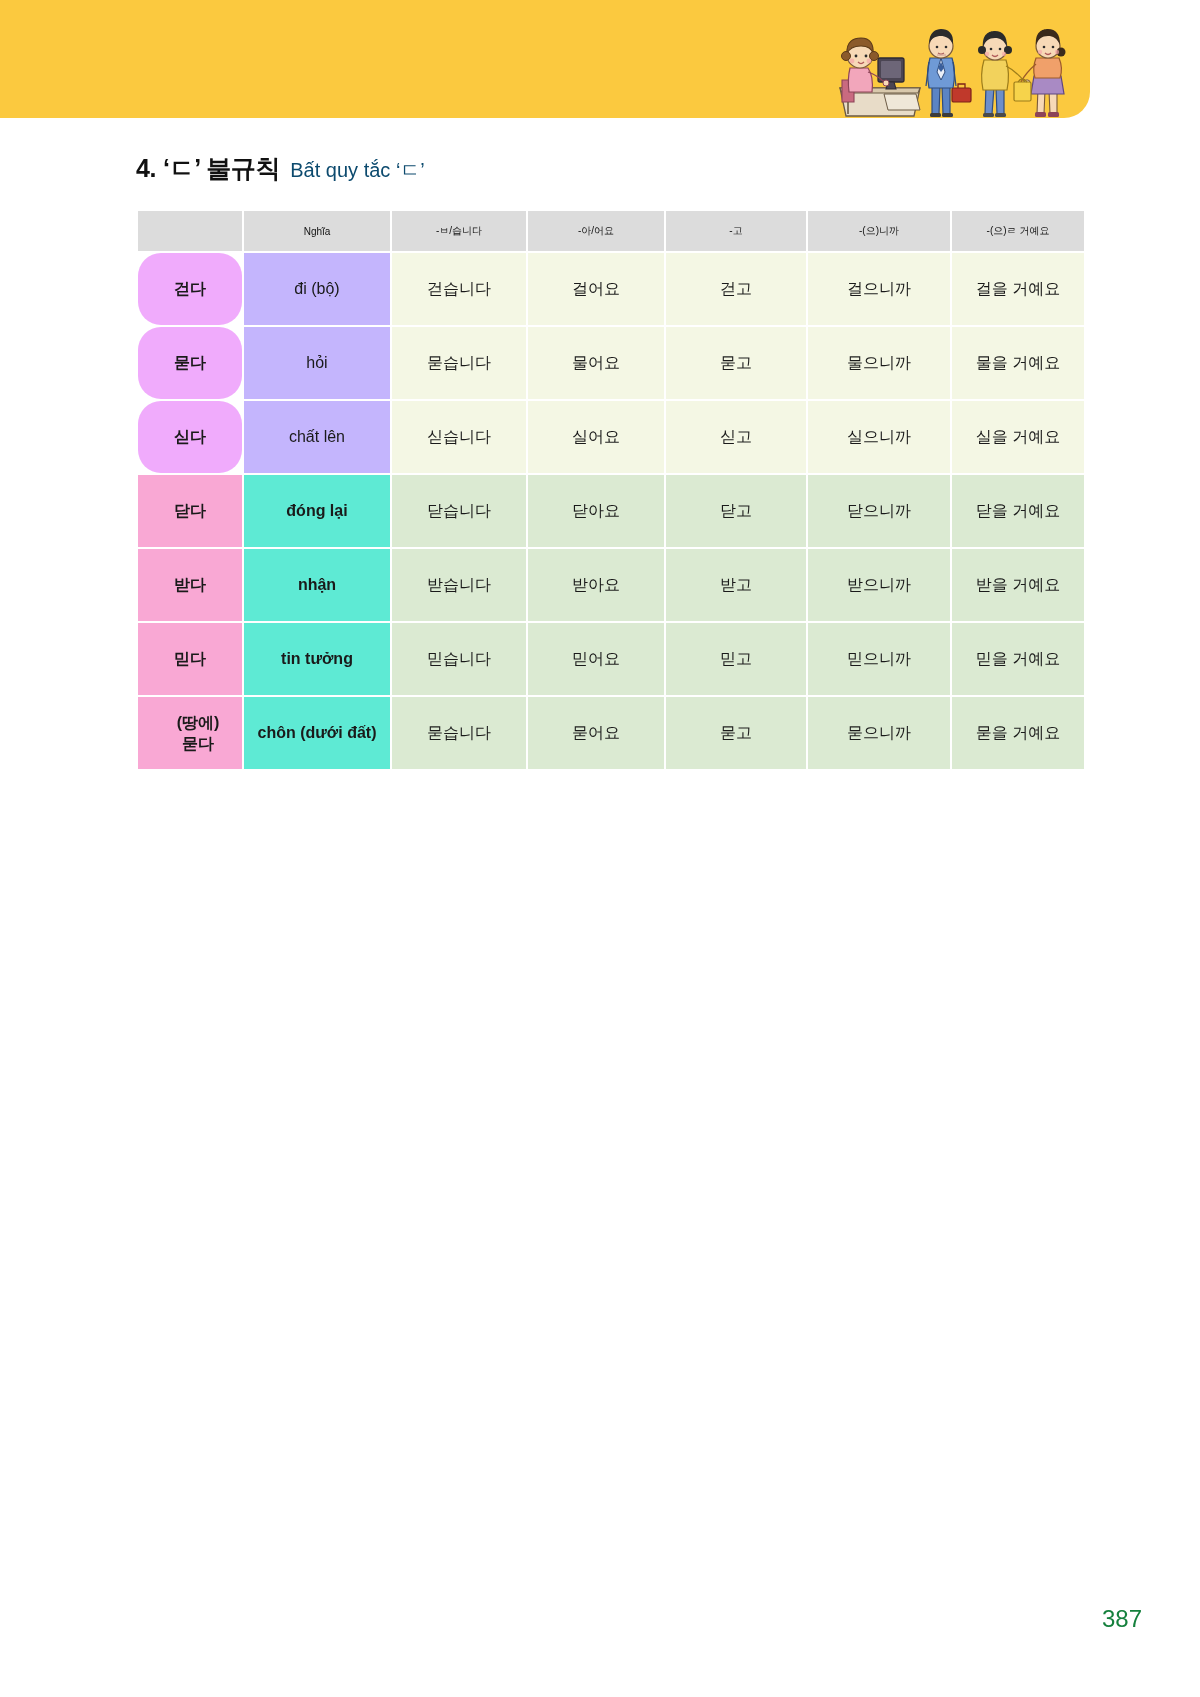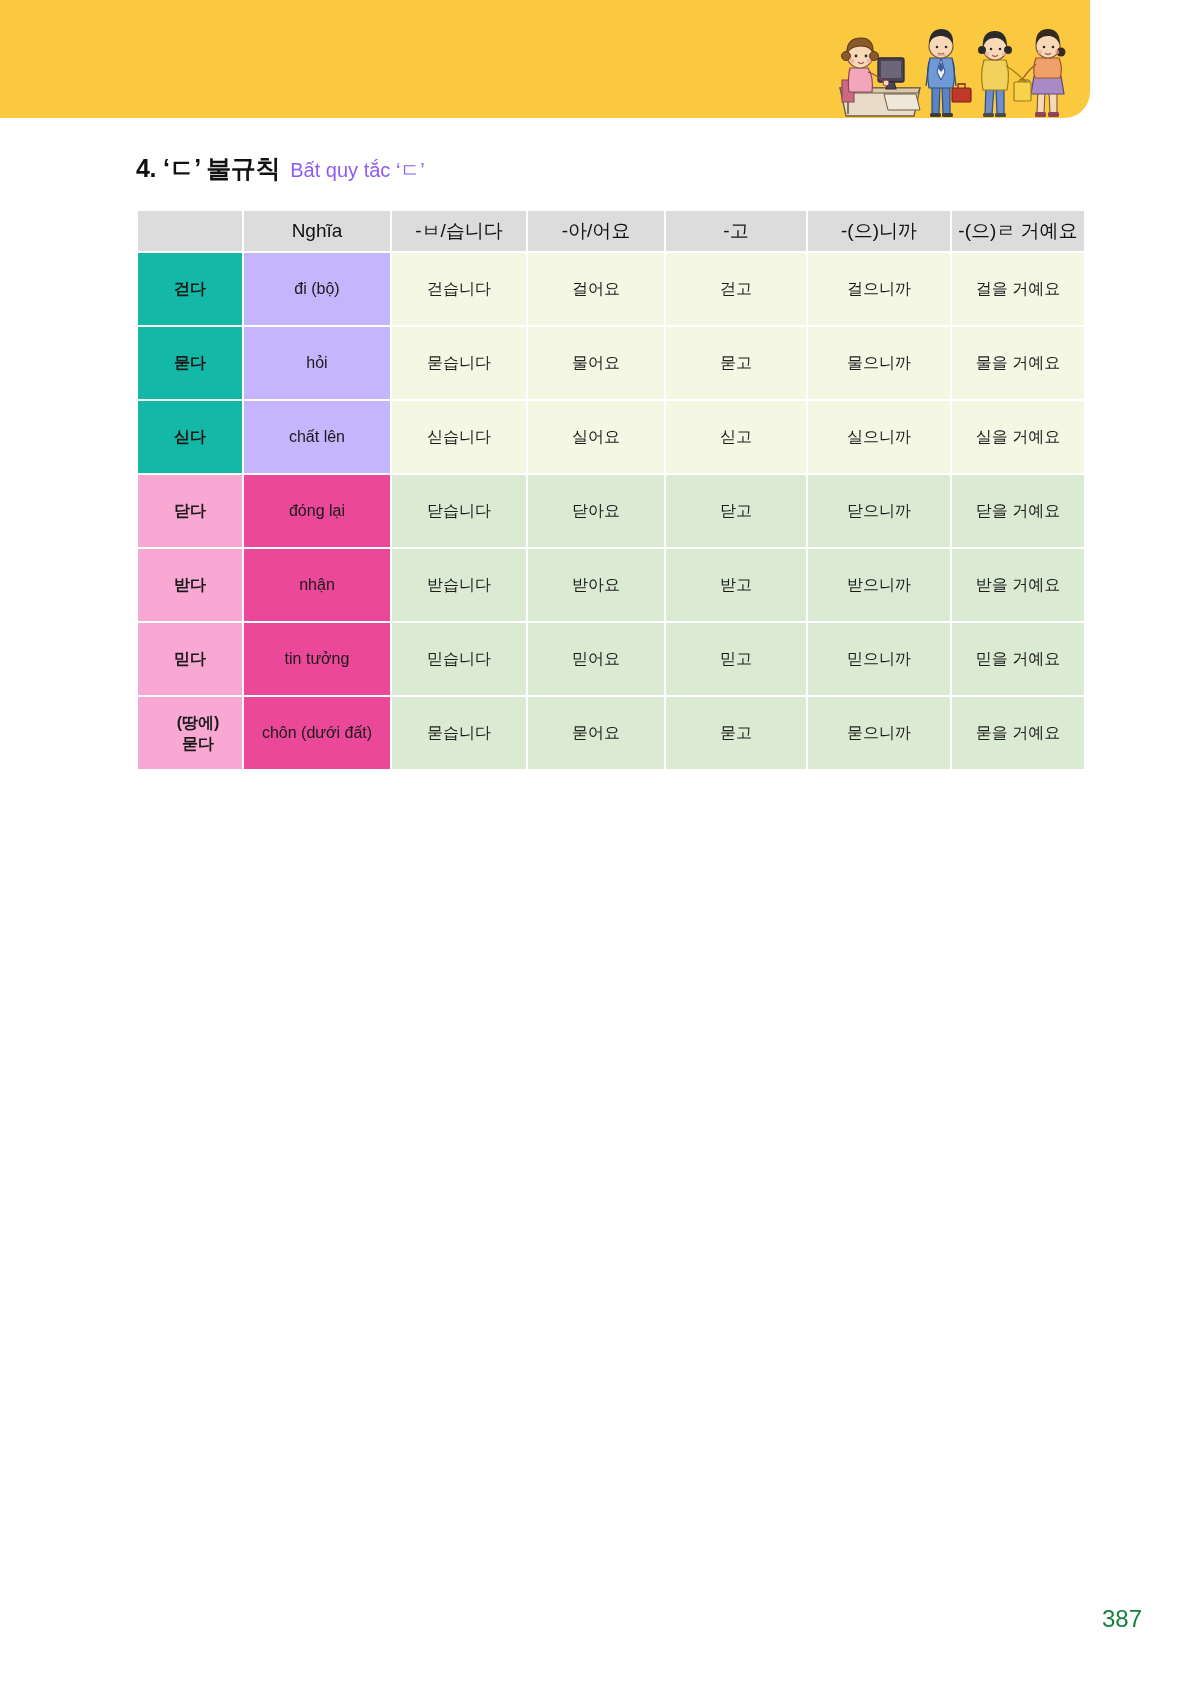--- a/index.html
+++ b/index.html
@@ -45,21 +45,21 @@
   }
   .heading .kr {
     font-size: 25px;
     font-weight: bold;
     color: #111111;
     letter-spacing: -0.3px;
   }
   .heading .vn {
     font-size: 20px;
     font-weight: normal;
-    color: #8b5cf6;
+    color: #0c4a6e;
   }
 
   
   .conj-table {
     position: absolute;
     left: 136px;
     top: 209px;
     width: 934px;
     border-collapse: separate;
     border-spacing: 2px;
@@ -70,44 +70,44 @@
     text-align: center;
     vertical-align: middle;
     font-weight: normal;
     color: #1a1a1a;
     padding: 0;
     border: none;
   }
   .conj-table thead th {
     height: 40px;
     background: #dcdcdc;
-    font-size: 19px;
+    font-size: 10px;
     color: #111111;
   }
   .conj-table tbody td {
     height: 72px;
     font-size: 16px;
   }
   
   .col-base  { width: 104px; }
   .col-mean  { width: 146px; }
   .col-hab   { width: 134px; }
   .col-ayo   { width: 136px; }
   .col-go    { width: 140px; }
   .col-nikka { width: 142px; }
   .col-geoye { width: 132px; }
 
   
-  tr.grp-irregular td.cell-base  { background: #14b8a6; }
+  tr.grp-irregular td.cell-base  { background: #f0abfc; border-radius: 23px; }
   tr.grp-irregular td.cell-mean  { background: #c4b5fd; }
   tr.grp-irregular td.cell-form  { background: #f4f7e4; }
   
   tr.grp-regular td.cell-base  { background: #f9a8d4; }
   tr.grp-regular td.cell-mean  { background: #add campaign; }
-  tr.grp-regular td.cell-mean  { background: #ec4899; }
+  tr.grp-regular td.cell-mean  { background: #5eead4; font-weight: bold; }
   tr.grp-regular td.cell-form  { background: #dbead2; }
 
   td.cell-base { font-weight: bold; font-size: 17px; }
   td.cell-mean { font-size: 17px; }
   td.cell-base .two-line { line-height: 1.32; display: block; padding-left: 16px; }
 
   
   .page-number {
     position: absolute;
     right: 58px;

